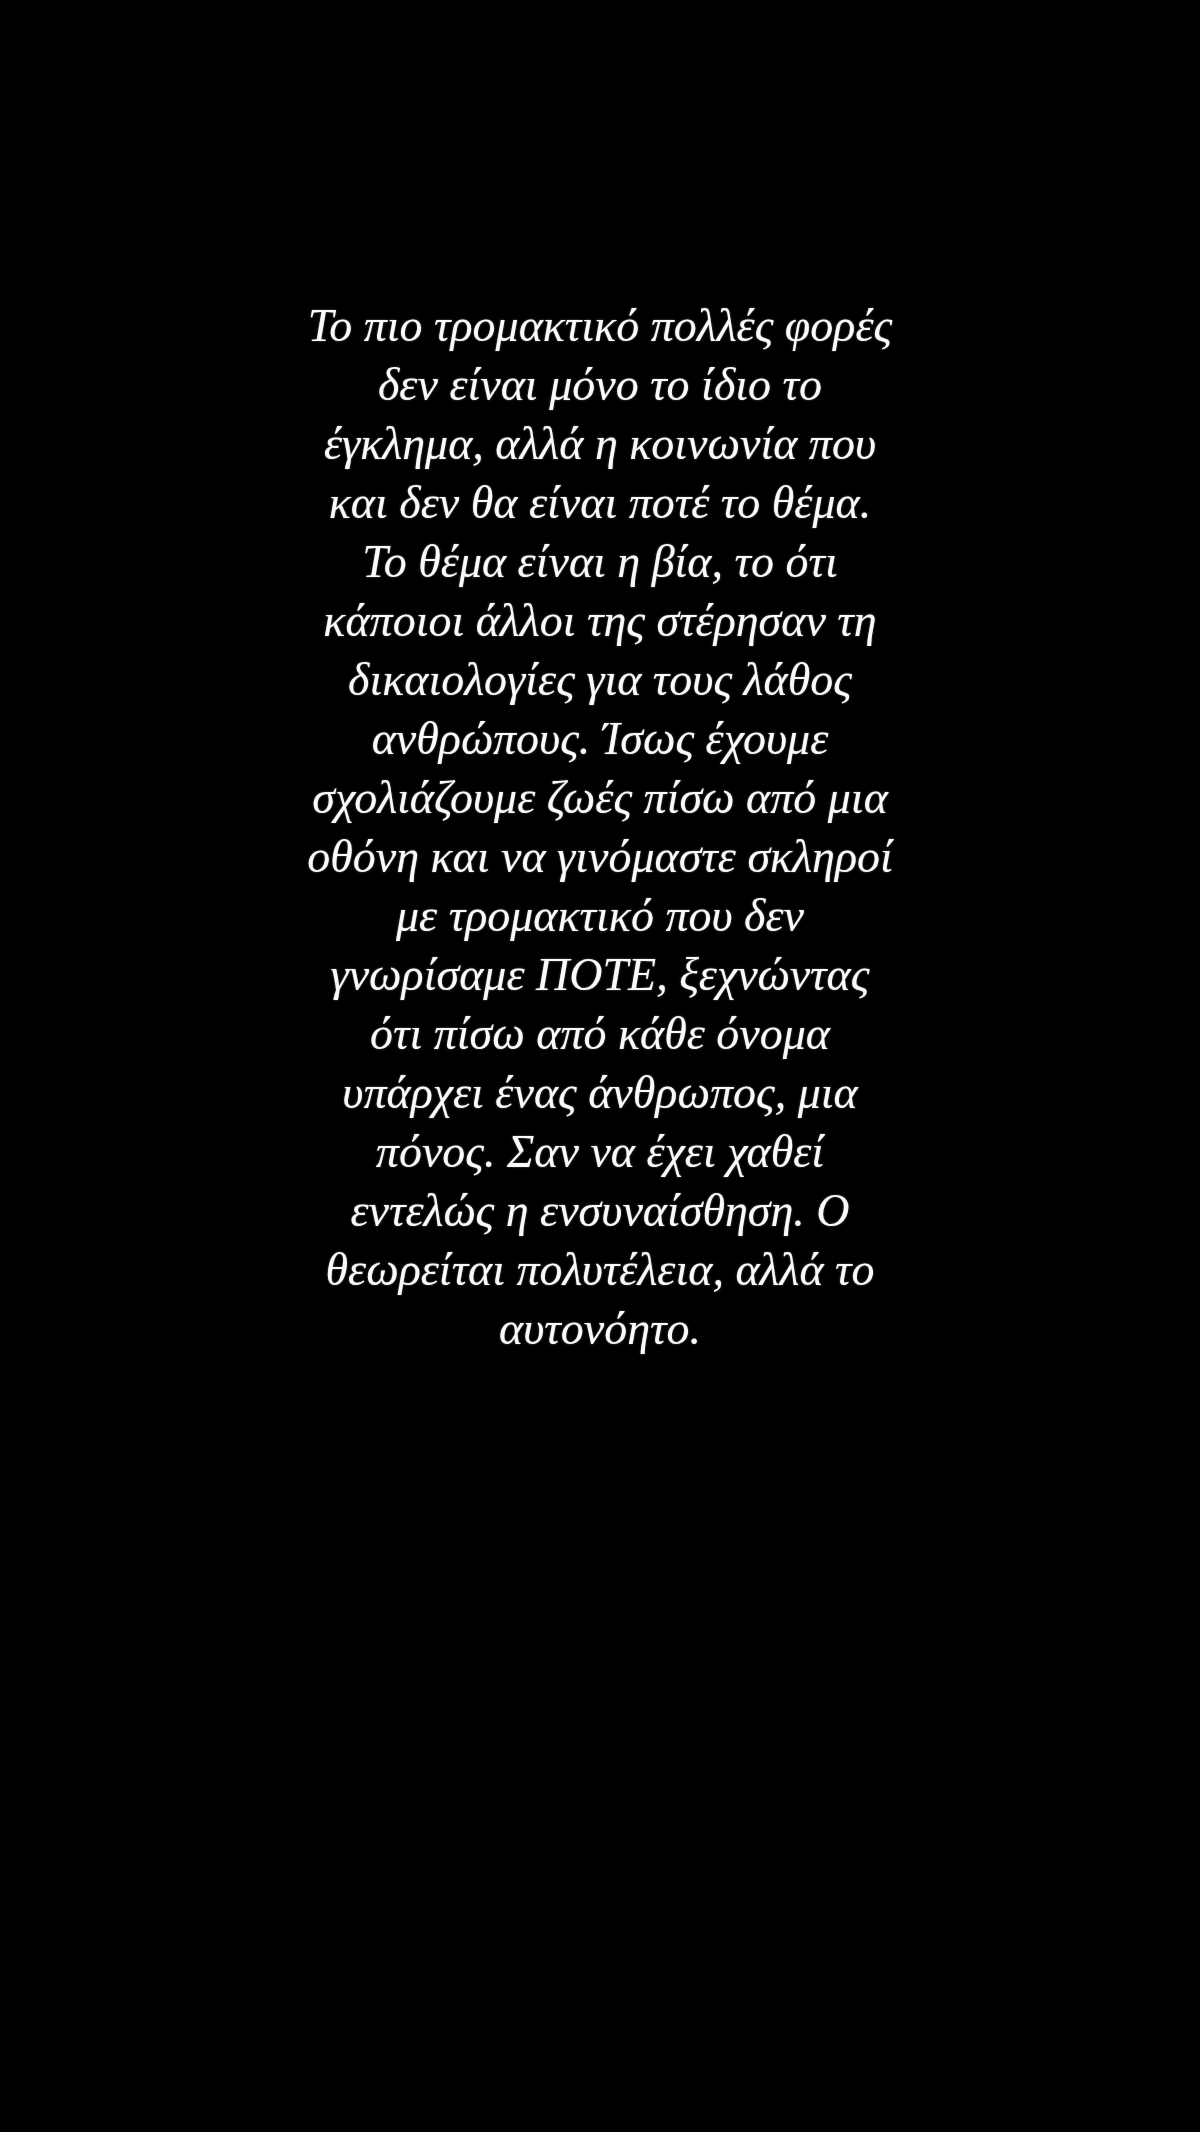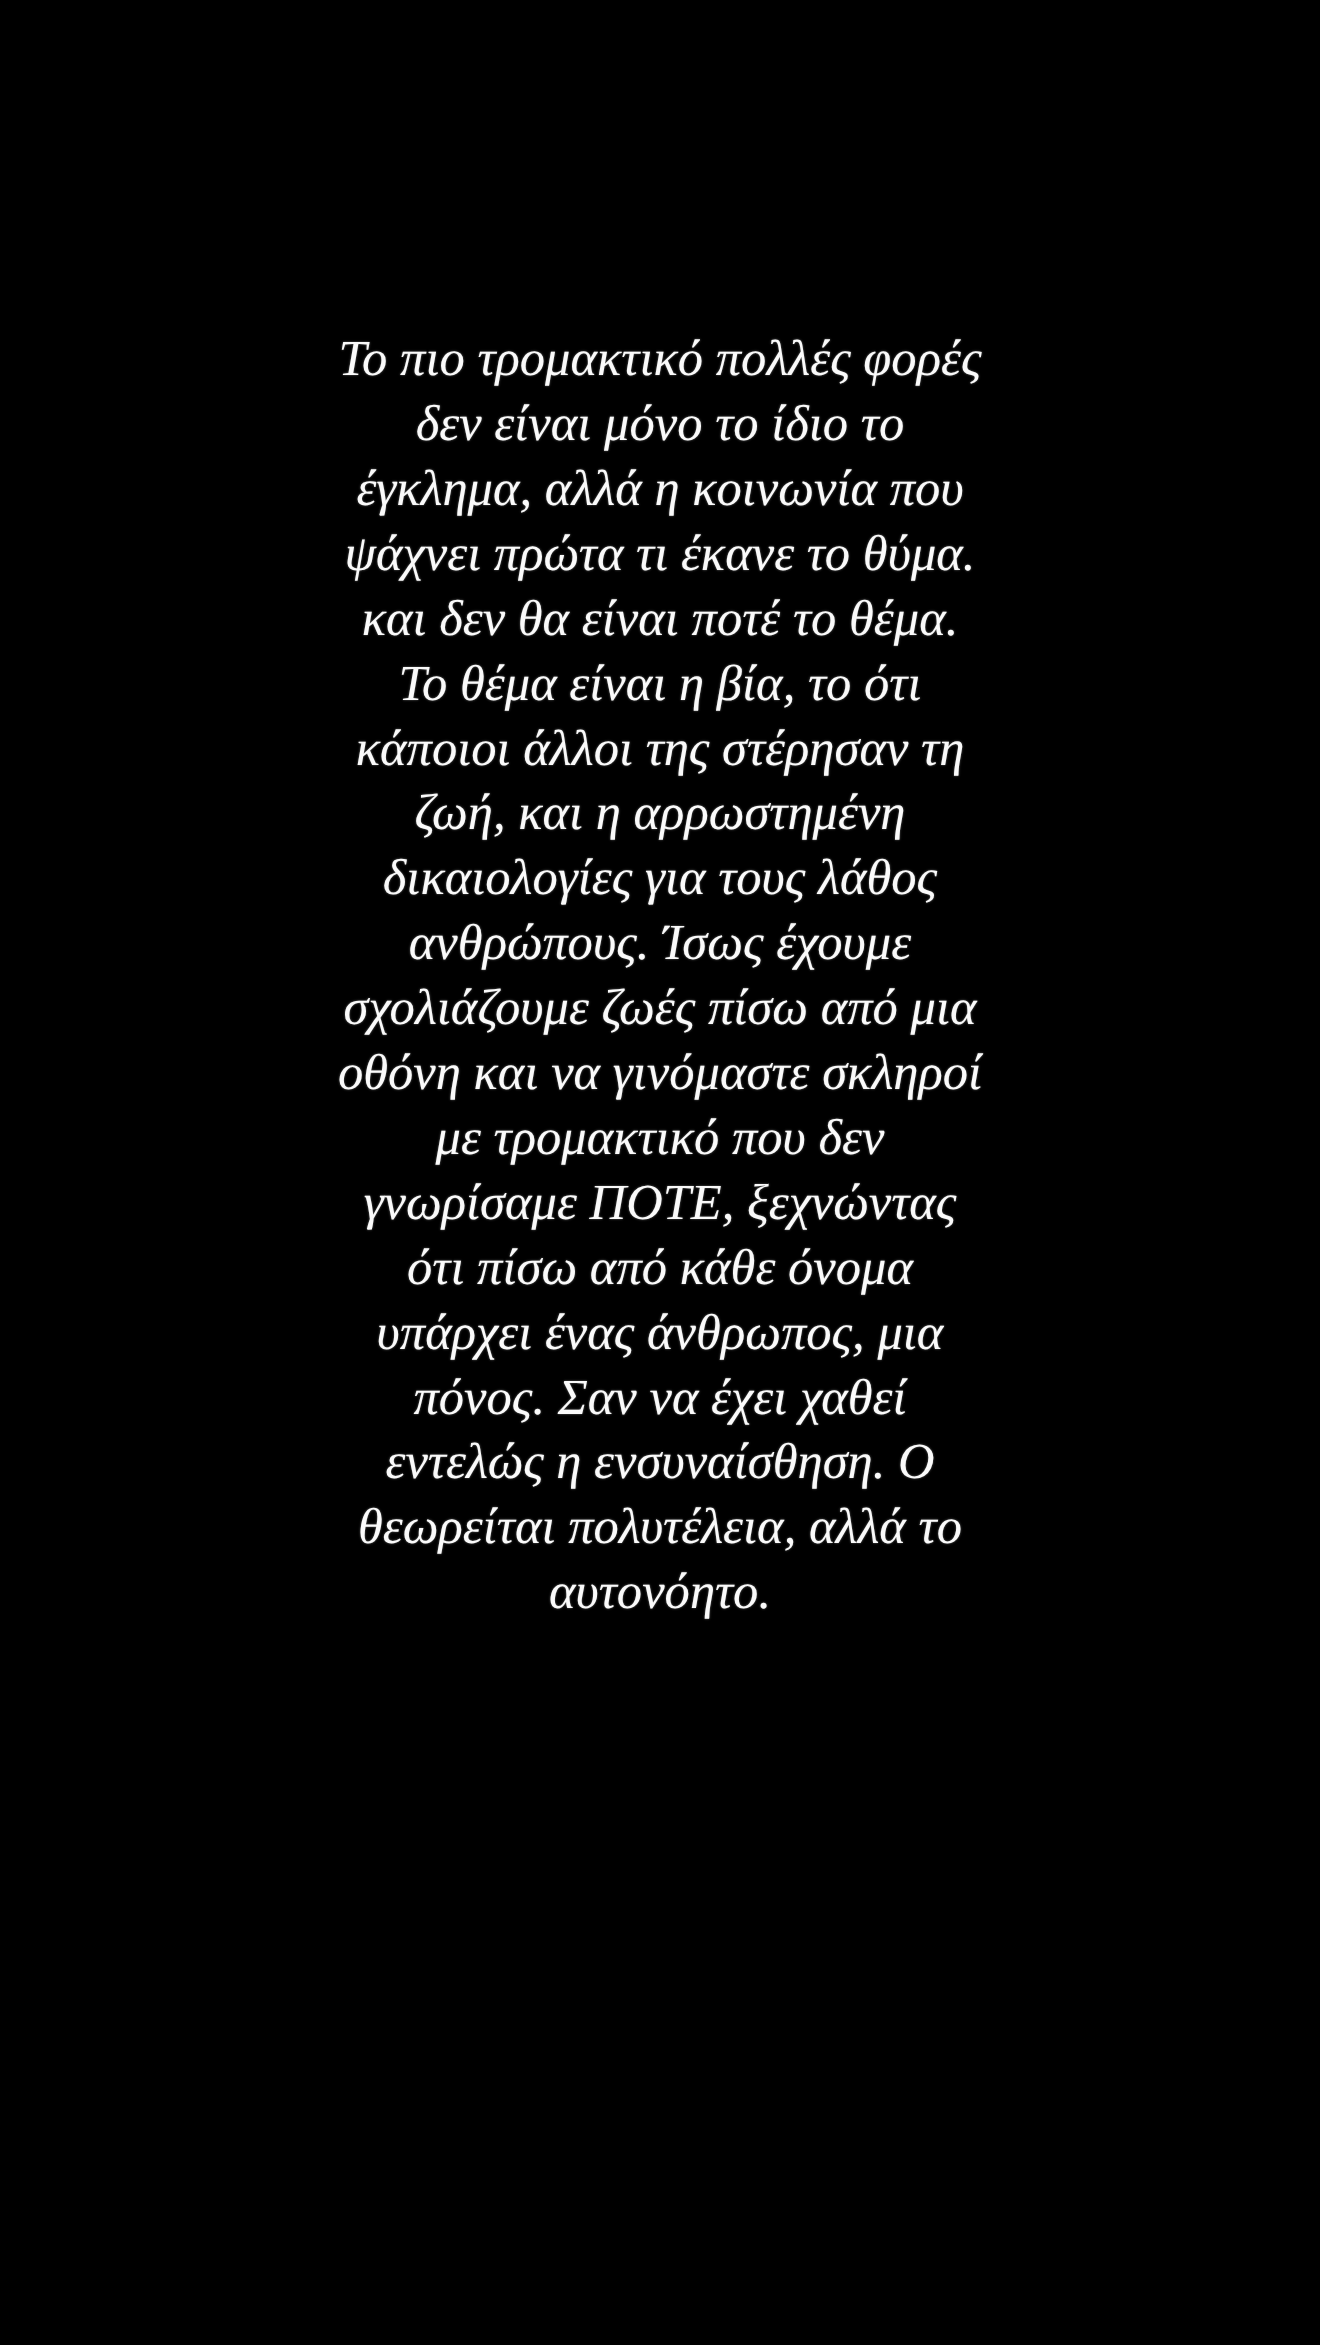--- a/index.html
+++ b/index.html
@@ -33,25 +33,23 @@
   }
 </style>
 </head>
 <body style="background: rgb(0, 0, 0);">
 
 <div class="page">
   <div class="quote">
       <div class="line">Το πιο τρομακτικό πολλές φορές</div>
       <div class="line">δεν είναι μόνο το ίδιο το</div>
       <div class="line">έγκλημα, αλλά η κοινωνία που</div>
-      <div class="line">ψάχνει πρώτα τι έκανε το θύμα.</div>
       <div class="line">και δεν θα είναι ποτέ το θέμα.</div>
       <div class="line">Το θέμα είναι η βία, το ότι</div>
       <div class="line">κάποιοι άλλοι της στέρησαν τη</div>
-      <div class="line">ζωή, και η αρρωστημένη</div>
       <div class="line">δικαιολογίες για τους λάθος</div>
       <div class="line">ανθρώπους. Ίσως έχουμε</div>
       <div class="line">σχολιάζουμε ζωές πίσω από μια</div>
       <div class="line">οθόνη και να γινόμαστε σκληροί</div>
       <div class="line">με τρομακτικό που δεν</div>
       <div class="line">γνωρίσαμε ΠΟΤΕ, ξεχνώντας</div>
       <div class="line">ότι πίσω από κάθε όνομα</div>
       <div class="line">υπάρχει ένας άνθρωπος, μια</div>
       <div class="line">πόνος. Σαν να έχει χαθεί</div>
       <div class="line">εντελώς η ενσυναίσθηση. Ο</div>

